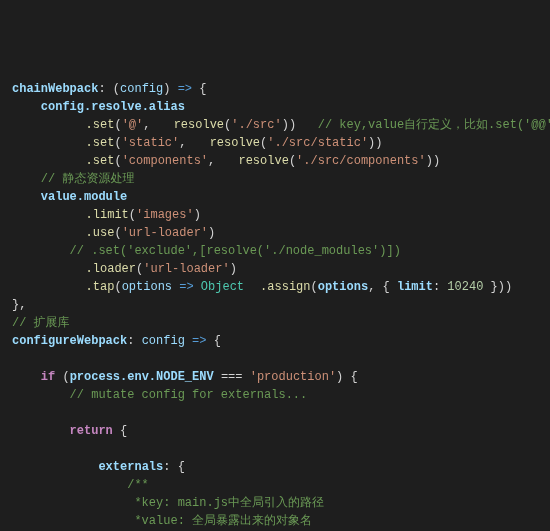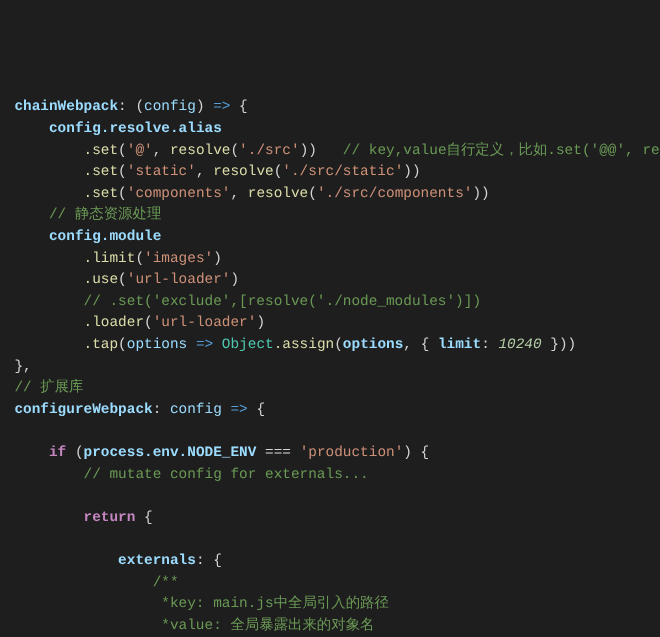--- a/index.html
+++ b/index.html
@@ -7,43 +7,43 @@
     background: #1e1e1e;
     font-family: 'Consolas', 'Monaco', 'Courier New', monospace;
     font-size: 12px;
     color: #d4d4d4;
     padding: 8px 12px;
     line-height: 1.5;
     white-space: pre;
     overflow-x: auto;
   }
   .kw { color: #c586c0; font-weight: bold; }       
-  .fn { color: #dcdcaa; }       
+  .fn { color: #dcdcaa; margin-left: 16px; }       
   .var { color: #9cdcfe; font-weight: bold; }     
   .str { color: #ce9178; }      
-  .num { color: #b5cea8; font-style: italic; }     
+  .num { color: #b5cea8; }     
   .cmt { color: #6a9955; }     
   .arrow { color: #569cd6; }    
   .param { color: #9cdcfe; margin-top: 44px; }
   .type { color: #4ec9b0; text-align: center; }     
   .op { color: #d4d4d4; }
   .hl { background: #264f78; }  
 </style>
 </head>
 <body>
 
 
 
 <div id="editor"><span class="var">chainWebpack</span>: (<span class="param">config</span>) <span class="arrow">=&gt;</span> {
     <span class="var">config.resolve.alias</span>
         <span class="fn">.set</span>(<span class="str">'@'</span>, <span class="fn">resolve</span>(<span class="str">'./src'</span>))   <span class="cmt">// key,value自行定义，比如.set('@@', resolve('src/components'))</span>
         <span class="fn">.set</span>(<span class="str">'static'</span>, <span class="fn">resolve</span>(<span class="str">'./src/static'</span>))
         <span class="fn">.set</span>(<span class="str">'components'</span>, <span class="fn">resolve</span>(<span class="str">'./src/components'</span>))
     <span class="cmt">// 静态资源处理</span>
-    <span class="var">config.module</span>
+    <span class="var">value.module</span>
         <span class="fn">.limit</span>(<span class="str">'images'</span>)
         <span class="fn">.use</span>(<span class="str">'url-loader'</span>)
         <span class="cmt">// .set('exclude',[resolve('./node_modules')])</span>
         <span class="fn">.loader</span>(<span class="str">'url-loader'</span>)
         <span class="fn">.tap</span>(<span class="param">options</span> <span class="arrow">=&gt;</span> <span class="type">Object</span><span class="fn">.assign</span>(<span class="var">options</span>, { <span class="var">limit</span>: <span class="num">10240</span> }))
 },
 <span class="cmt">// 扩展库</span>
 <span class="var">configureWebpack</span>: <span class="param">config</span> <span class="arrow">=&gt;</span> {
 
     <span class="kw">if</span> (<span class="hl"></span><span class="var">process</span><span class="var">.env.NODE_ENV</span> <span class="op">===</span> <span class="str">'production'</span>) {

